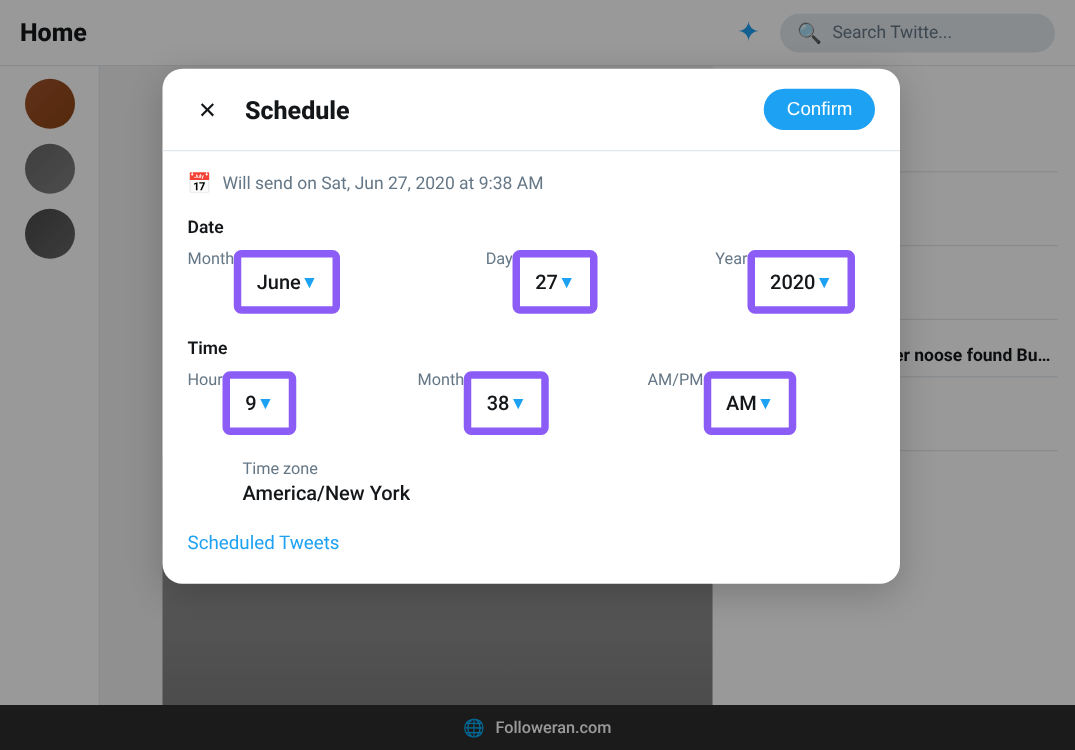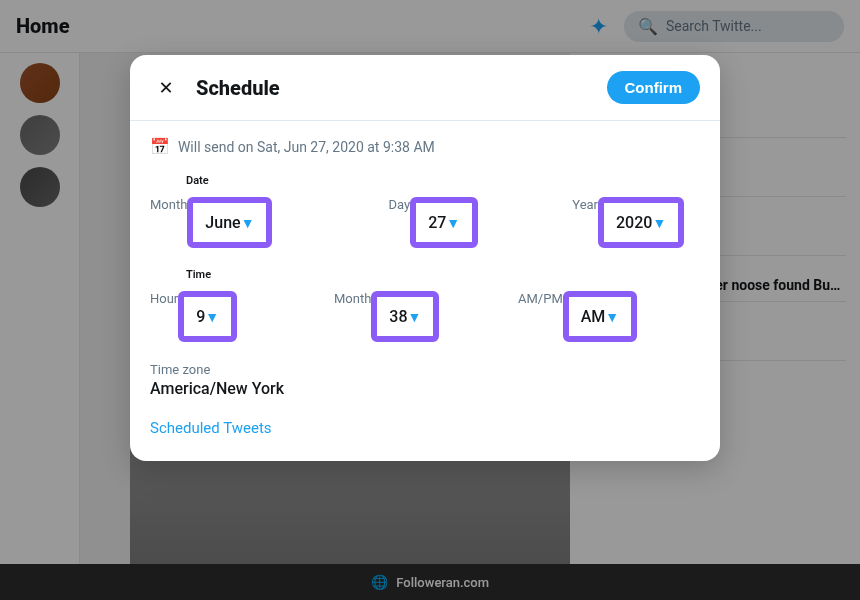--- a/index.html
+++ b/index.html
@@ -189,21 +189,21 @@
       color: #14171a;
     }
 
     .confirm-btn {
       background: #1da1f2;
       color: white;
       border: none;
       border-radius: 20px;
       padding: 8px 18px;
       font-size: 15px;
-      font-weight: 700;
+      font-weight: 400;
       cursor: pointer;
     }
 
     .modal-body {
       padding: 16px 20px 24px;
     }
 
     .send-info {
       display: flex;
       align-items: center;
@@ -212,25 +212,24 @@
       font-size: 14px;
       margin-bottom: 18px;
     }
 
     .calendar-icon {
       color: #657786;
       font-size: 16px;
     }
 
     .section-label {
-      font-size: 11px;
+      font-size: 14px;
       font-weight: 600;
       color: #14171a;
       margin-bottom: 10px;
-      margin-left: 36px;
     }
 
     .date-row {
       display: flex;
       gap: 10px;
       margin-bottom: 20px;
     }
 
     .select-group {
       display: flex;
@@ -269,20 +268,21 @@
     }
 
     .time-row {
       display: flex;
       gap: 2px;
       margin-bottom: 20px;
     }
 
     .timezone-section {
       margin-bottom: 20px;
+      margin-left: 44px;
     }
 
     .timezone-label {
       font-size: 13px;
       color: #657786;
       margin-bottom: 2px;
     }
 
     .timezone-value {
       font-size: 16px;

